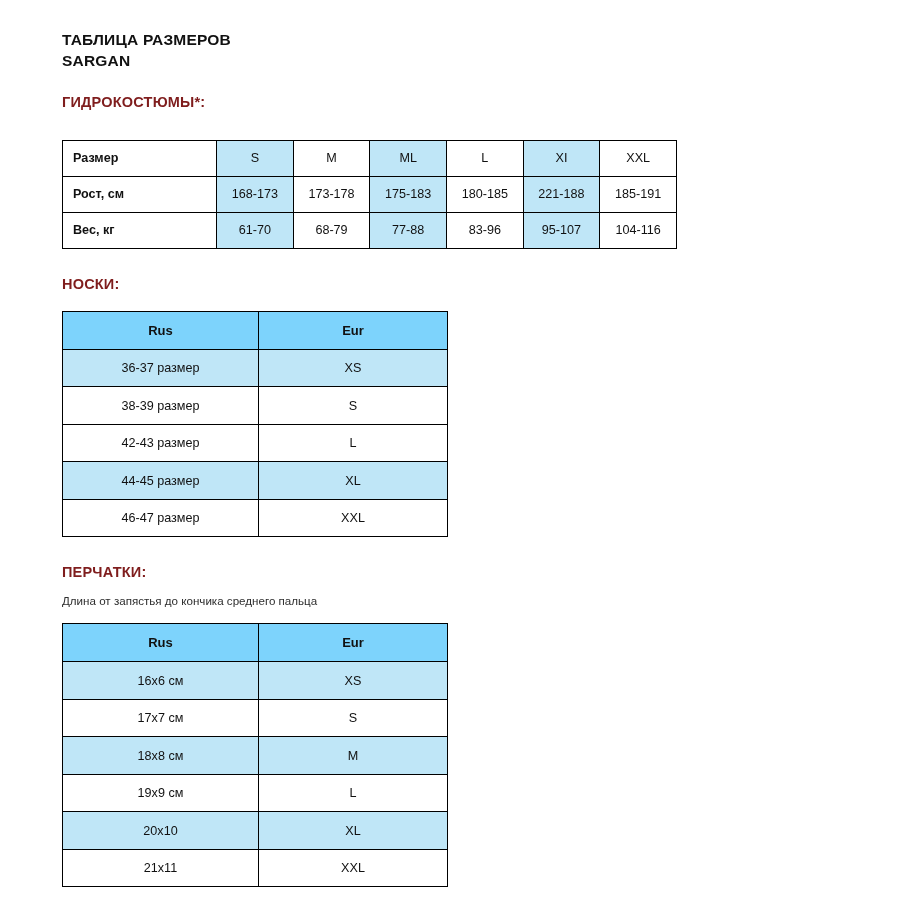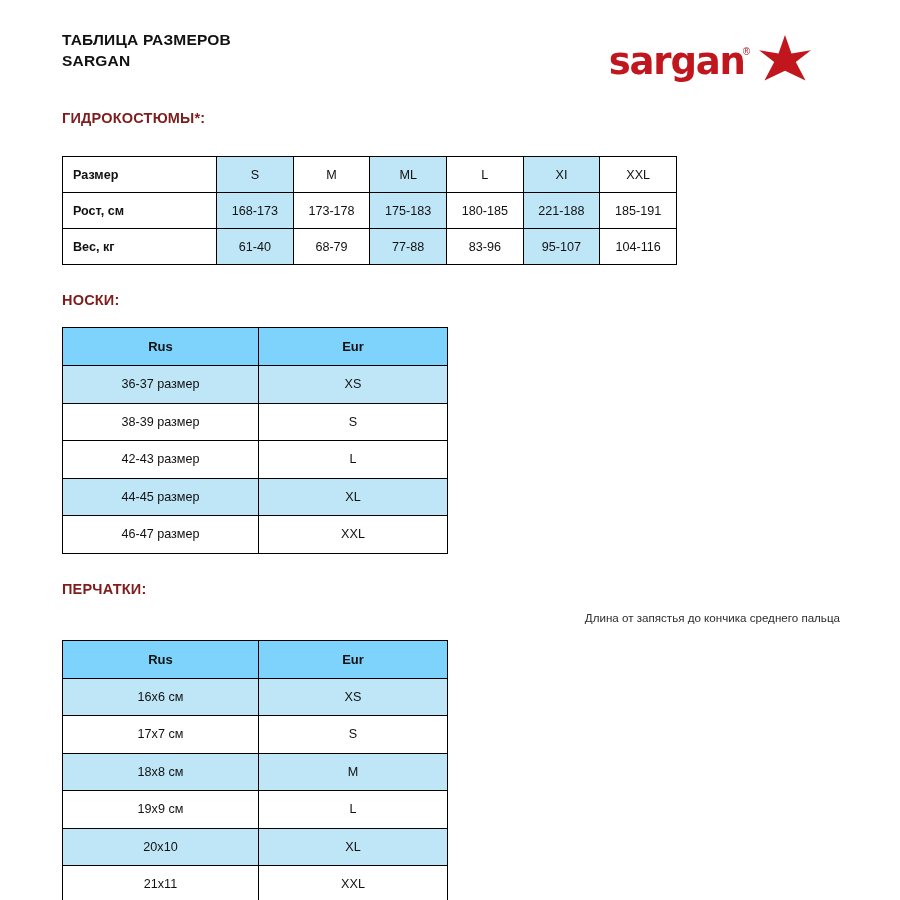--- a/index.html
+++ b/index.html
@@ -79,21 +79,20 @@
   }
   .note {
     font-size: 11.6px;
     line-height: 1.5;
     color: #2d2d2d;
     white-space: pre-line;
   }
   .note-small {
     font-size: 11.6px;
     color: #2d2d2d;
-    text-align: right;
   }
 
   
   table {
     border-collapse: collapse;
     table-layout: fixed;
   }
   table td, table th {
     border: 1px solid #000000;
     text-align: center;
@@ -141,30 +140,20 @@
 </style>
 </head>
 <body>
 
 <div class="page">
 
   <div class="header">
     <div class="doc-title">ТАБЛИЦА РАЗМЕРОВ
 SARGAN</div>
 
-    <div class="logo">
-      <div style="position:relative;">
-        <span class="logo-word">sargan</span><span class="logo-reg">®</span>
-      </div>
-      <span class="logo-star">
-        <svg width="54" height="54" viewBox="0 0 100 100" aria-hidden="true">
-          <path d="M50 2 L62 36 L98 30 L70 52 L88 86 L50 68 L12 86 L30 52 L2 30 L38 36 Z" fill="#c2161f"></path>
-        </svg>
-      </span>
-    </div>
   </div>
 
   <div style="height:22px"></div>
   <div class="section-title">ГИДРОКОСТЮМЫ*:</div>
   <div style="height:14px"></div>
   <div style="height:16px"></div>
 
   <table id="wetsuit-table">
     <tbody>
       <tr>
@@ -180,21 +169,21 @@
         <td class="rowhead">Рост, см</td>
         <td class="hl">168-173</td>
         <td>173-178</td>
         <td class="hl">175-183</td>
         <td>180-185</td>
         <td class="hl">221-188</td>
         <td>185-191</td>
       </tr>
       <tr>
         <td class="rowhead">Вес, кг</td>
-        <td class="hl">61-40</td>
+        <td class="hl">61-70</td>
         <td>68-79</td>
         <td class="hl">77-88</td>
         <td>83-96</td>
         <td class="hl">95-107</td>
         <td>104-116</td>
       </tr>
     </tbody>
   </table>
 
   <div class="gap-1"></div>

